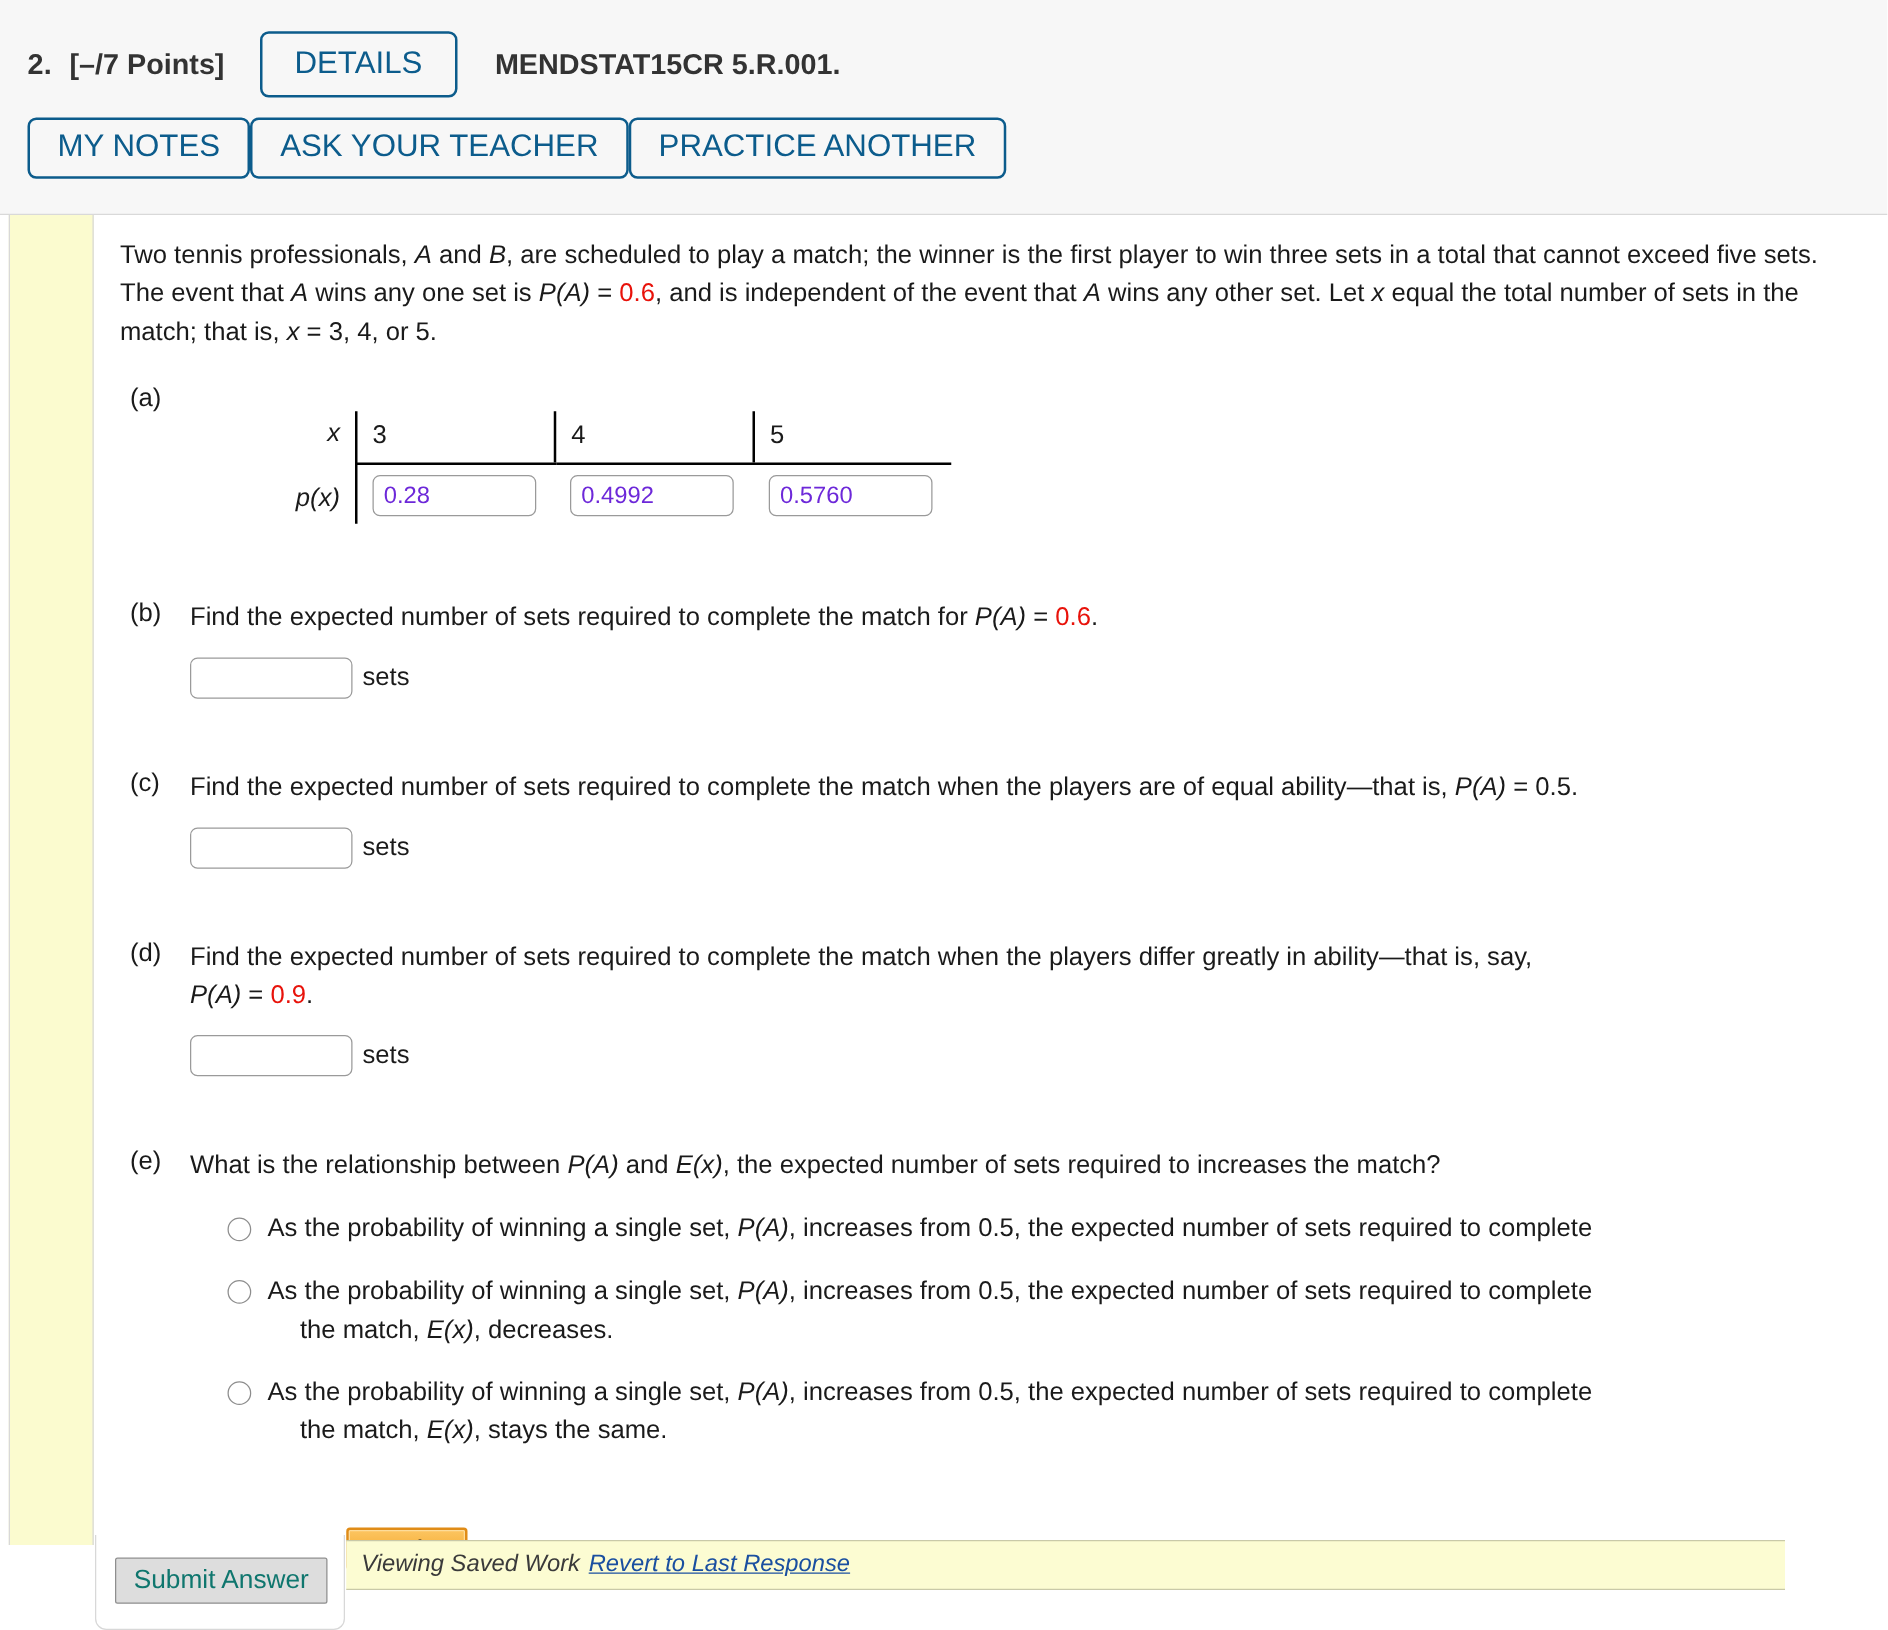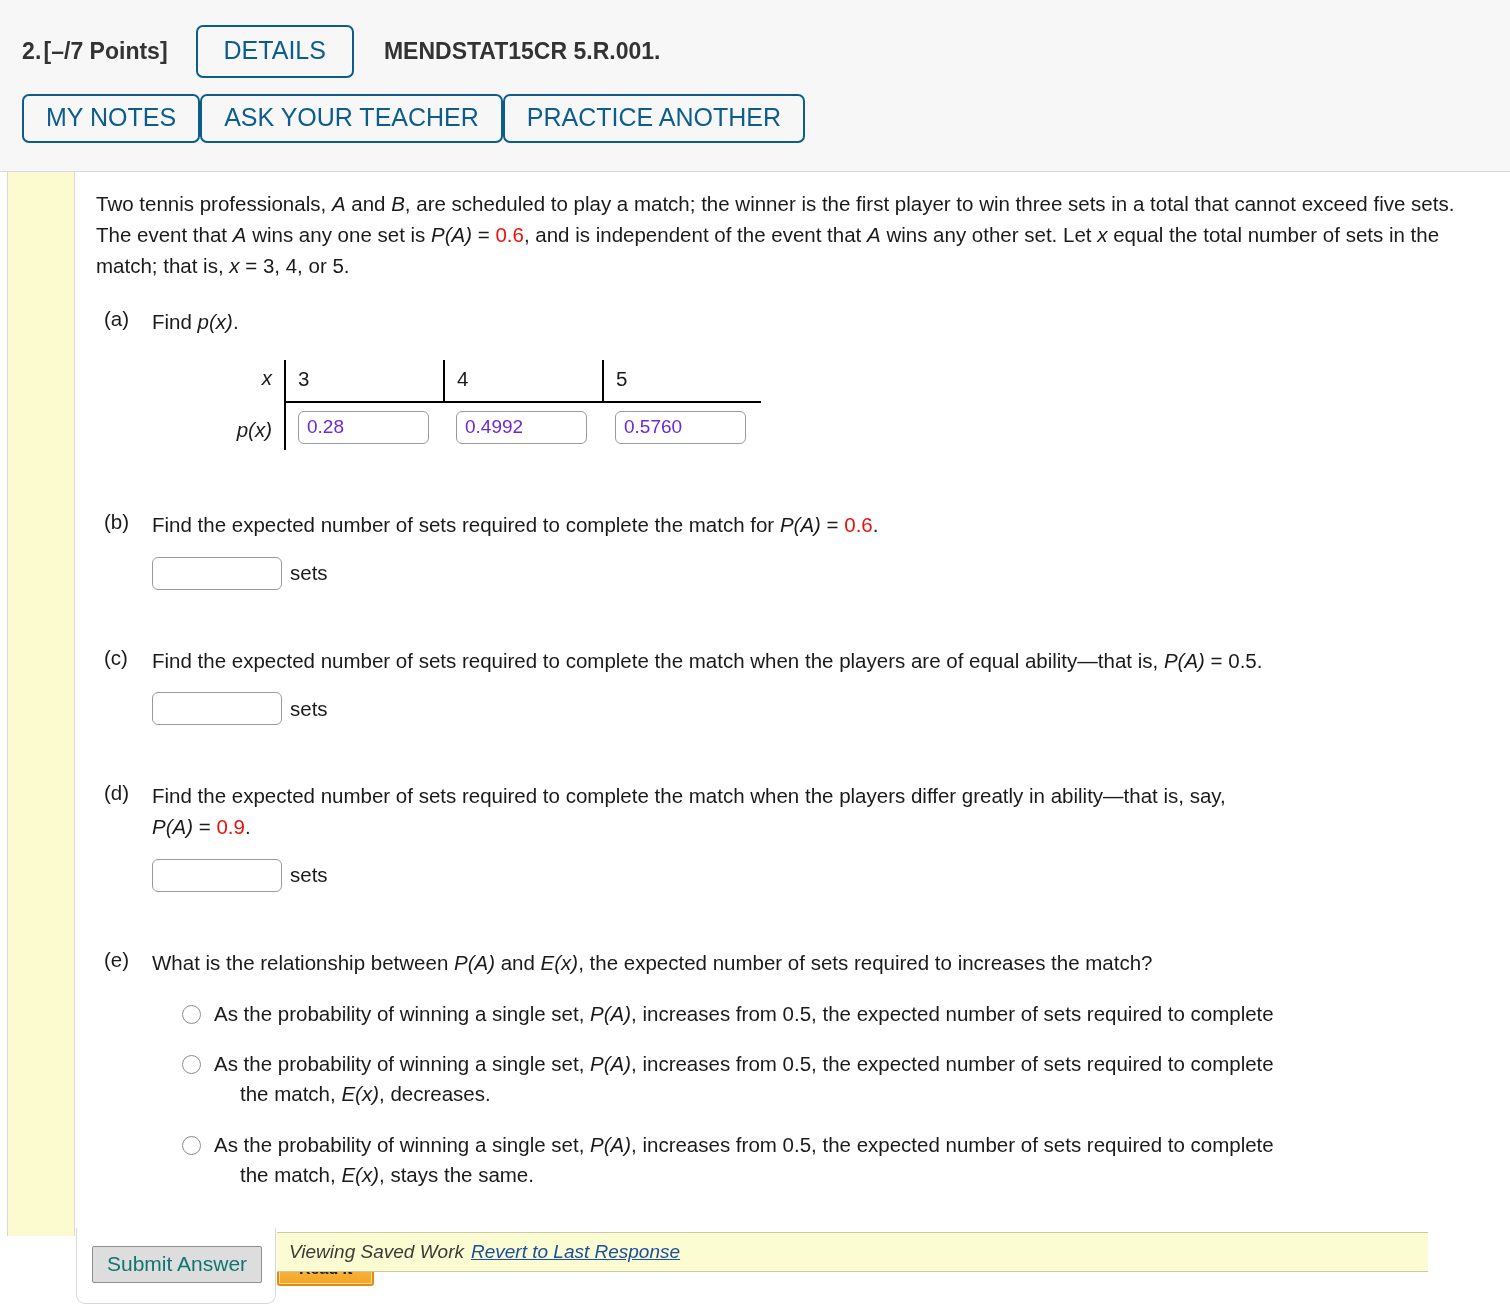--- a/index.html
+++ b/index.html
@@ -33,21 +33,21 @@
     font-size: 23px;
     font-weight: bold;
     color: #333333;
     letter-spacing: .2px;
     white-space: pre;
   }
   .points {
     font-size: 23px;
     font-weight: bold;
     color: #333333;
-    margin-left: 2px;
+    margin-left: 14px;
     white-space: pre;
   }
   .btn-outline {
     border: 2px solid #0c5c8c;
     border-radius: 7px;
     background: #f7f7f7;
     color: #0c5c8c;
     font-size: 25px;
     font-family: Liberation Sans, sans-serif;
     padding: 9px 22px 11px 22px;
@@ -306,23 +306,20 @@
 
   <div class="content">
 
     <div class="stem">
       <span>Two tennis professionals, </span><em>A</em><span> and </span><em>B</em><span>, are scheduled to play a match; the winner is the first player to win three sets in a total that cannot exceed five sets. The event that </span><em>A</em><span> wins any one set is </span><em>P(A)</em><span> = </span><span class="red">0.6</span><span>, and is independent of the event that </span><em>A</em><span> wins any other set. Let </span><em>x</em><span> equal the total number of sets in the match; that is, </span><em>x</em><span> = 3, 4, or 5.</span>
     </div>
 
     <div class="part">
       <div class="part-label">(a)</div>
       <div class="part-body">
-        <div>
-          <span>Find </span><em>p(x)</em><span>.</span>
-        </div>
 
         <table class="ptable">
           <tbody>
               <tr>
             <td class="hdr-label">x</td>
             <td class="hdr-cell">3</td>
             <td class="hdr-cell">4</td>
             <td class="hdr-cell">5</td>
           </tr>
           <tr>

